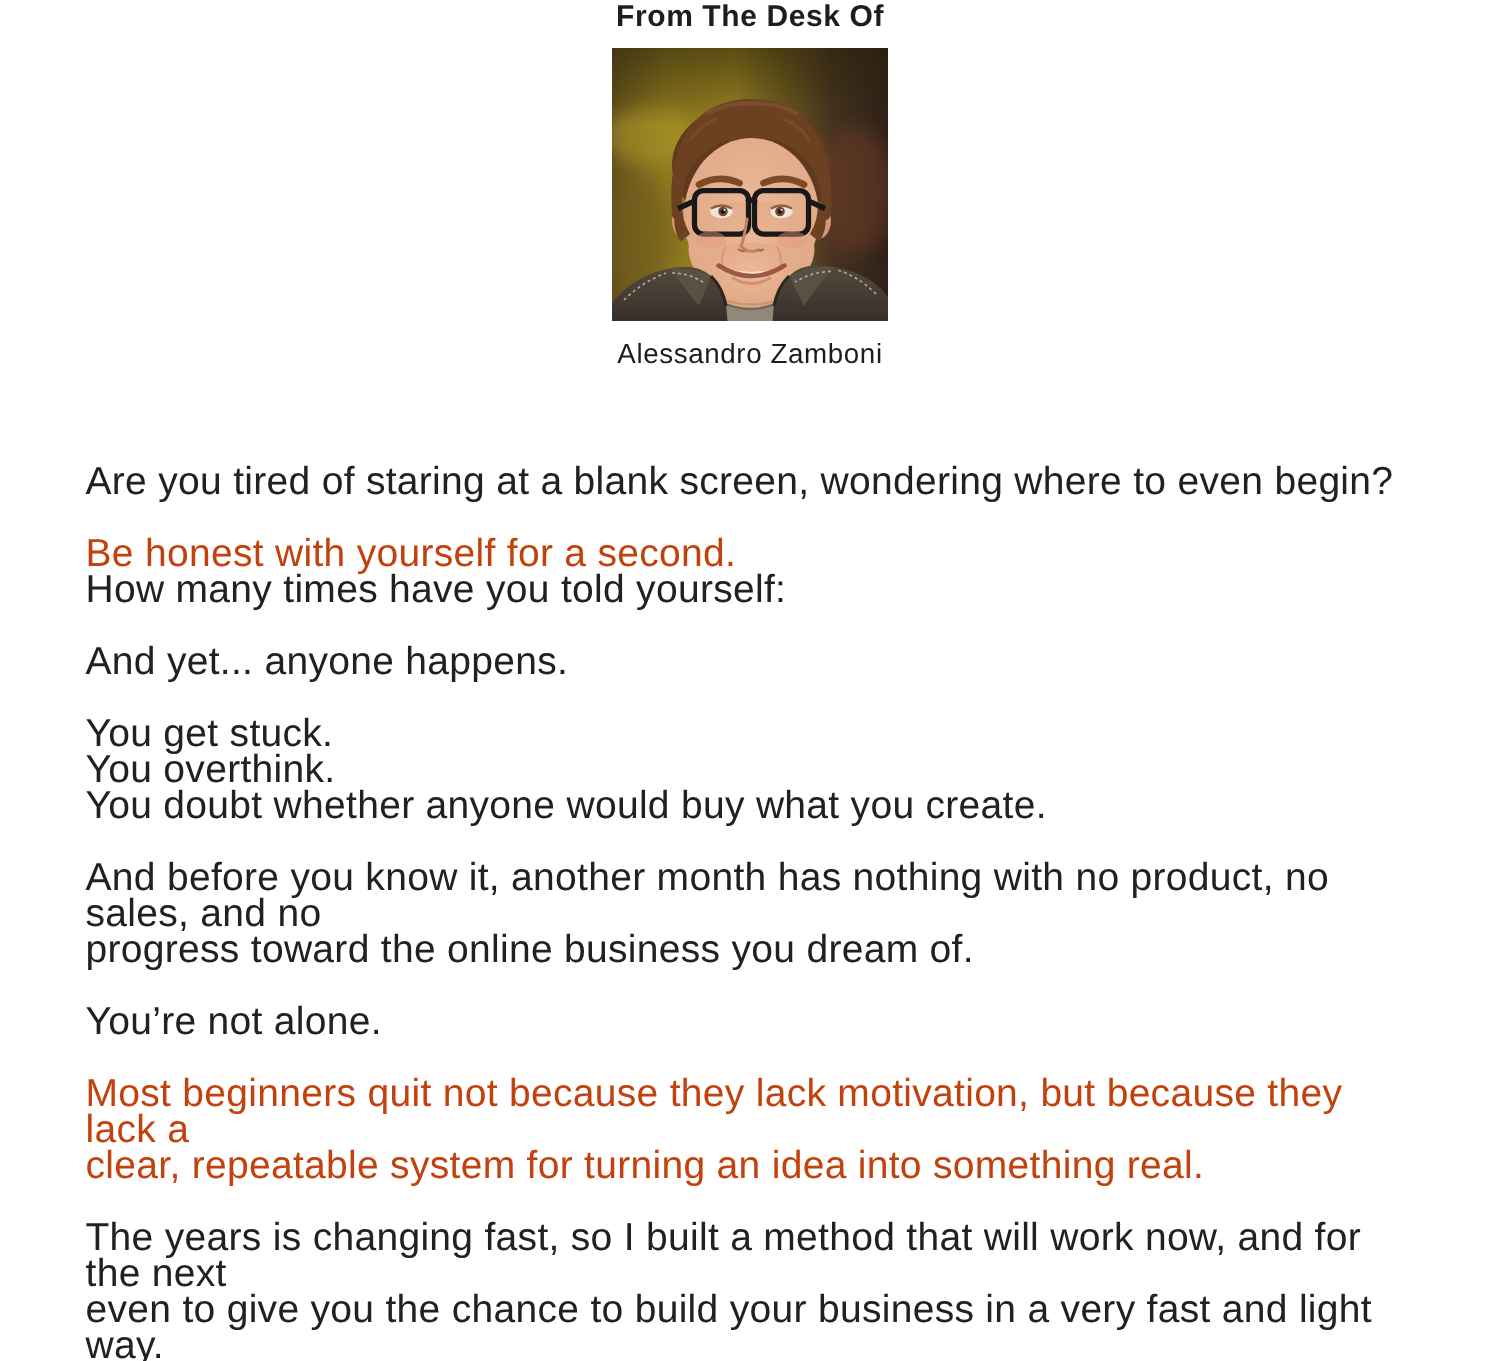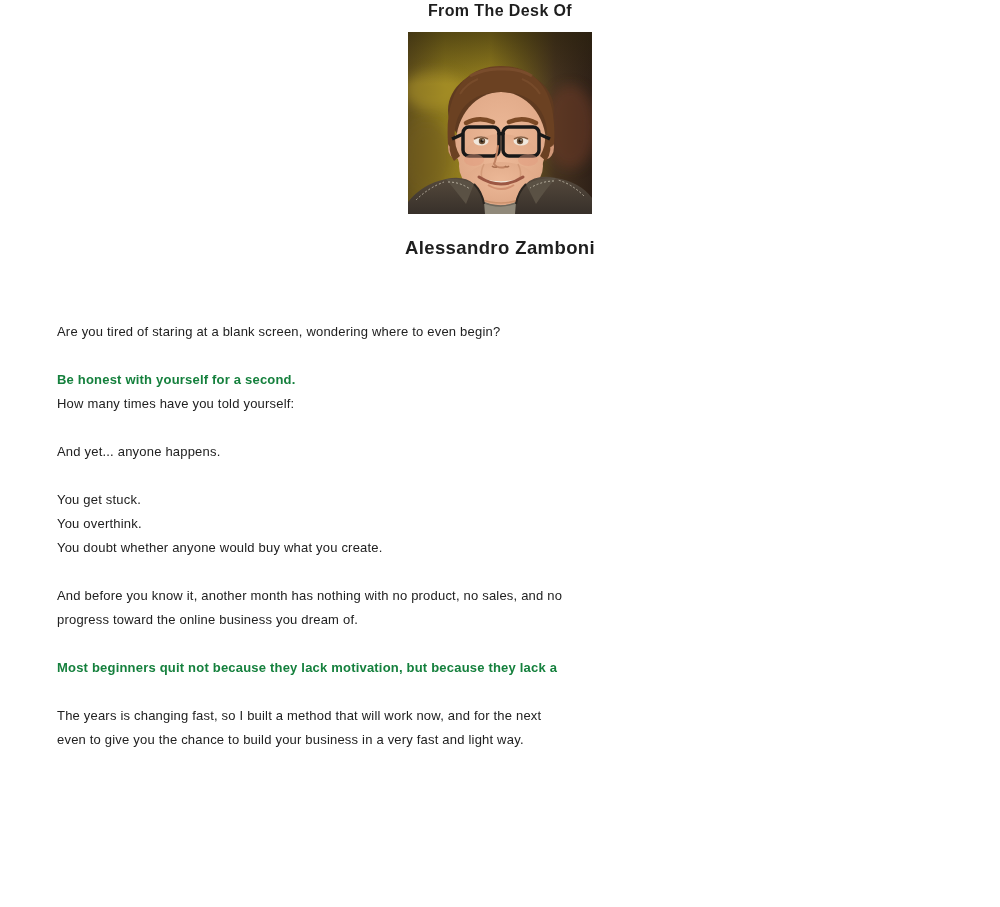--- a/index.html
+++ b/index.html
@@ -11,51 +11,51 @@
   .page {
     position: relative;
     width: 1000px;
     min-height: 907px;
     background: #ffffff;
     overflow: hidden;
   }
   .kicker {
     padding-top: 1px;
     text-align: center;
-    font-size: 16px;
+    font-size: 20px;
     font-weight: 700;
     letter-spacing: 0.4px;
     line-height: 20px;
     color: #1e1e1e;
   }
   .photo-wrap {
     width: 184px;
     height: 182px;
     margin: 11px auto 0;
     overflow: hidden;
   }
   .photo-wrap svg { display: block; }
   .author-name {
-    margin-top: 22px;
+    margin-top: 10px;
     text-align: center;
     font-size: 18.5px;
-    font-weight: 700;
+    font-weight: 400;
     letter-spacing: 0.4px;
     line-height: 24px;
     color: #1e1e1e;
   }
   .body-copy {
     margin: 60px 60px 0 57px;
-    font-size: 13px;
+    font-size: 26px;
     line-height: 24px;
     letter-spacing: 0.2px;
     color: #212121;
   }
   .para { margin: 0 0 24px 0; }
-  .para strong { font-weight: 700; color: #15803d; }
+  .para strong { font-weight: 400; color: #c2410c; }
 </style>
 </head>
 <body>
 
 <div class="page">
 
   <div class="kicker">From The Desk Of</div>
 
   <div class="photo-wrap">
 
@@ -166,17 +166,18 @@
   </div>
 
   <div class="author-name">Alessandro Zamboni</div>
 
   <div class="body-copy">
       <p class="para"><span>Are you tired of staring at a blank screen, wondering where to even begin?</span></p>
       <p class="para"><strong>Be honest with yourself for a second.</strong><br><span>How many times have you told yourself:</span></p>
       <p class="para"><span>And yet... anyone happens.</span></p>
       <p class="para"><span>You get stuck.</span><br><span>You overthink.</span><br><span>You doubt whether anyone would buy what you create.</span></p>
       <p class="para"><span>And before you know it, another month has nothing with no product, no sales, and no</span><br><span>progress toward the online business you dream of.</span></p>
-      <p class="para"><strong>Most beginners quit not because they lack motivation, but because they lack a</strong><br></p>
+      <p class="para"><span>You’re not alone.</span></p>
+      <p class="para"><strong>Most beginners quit not because they lack motivation, but because they lack a</strong><br><strong>clear, repeatable system for turning an idea into something real.</strong></p>
       <p class="para"><span>The years is changing fast, so I built a method that will work now, and for the next</span><br><span>even to give you the chance to build your business in a very fast and light way.</span></p>
     </div>
 
 </div>
 
 </body></html>

